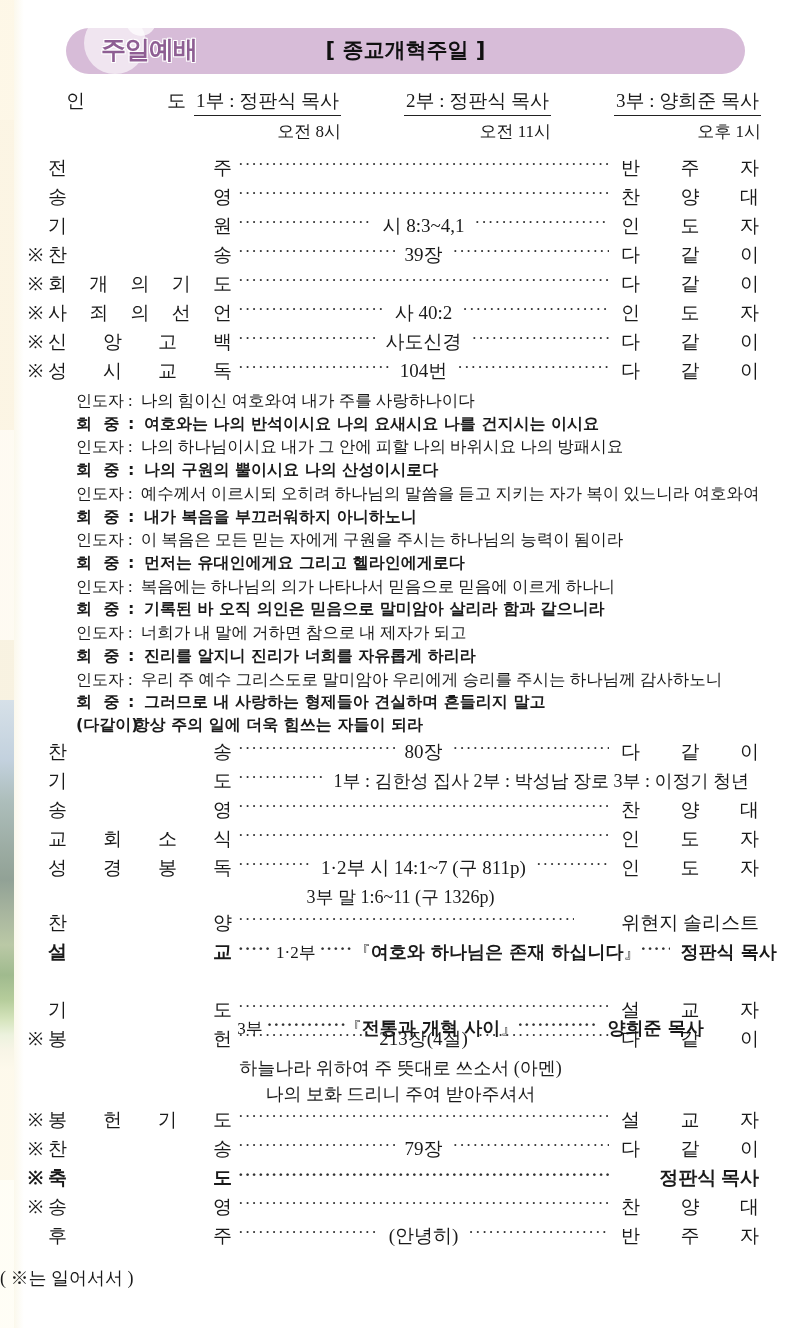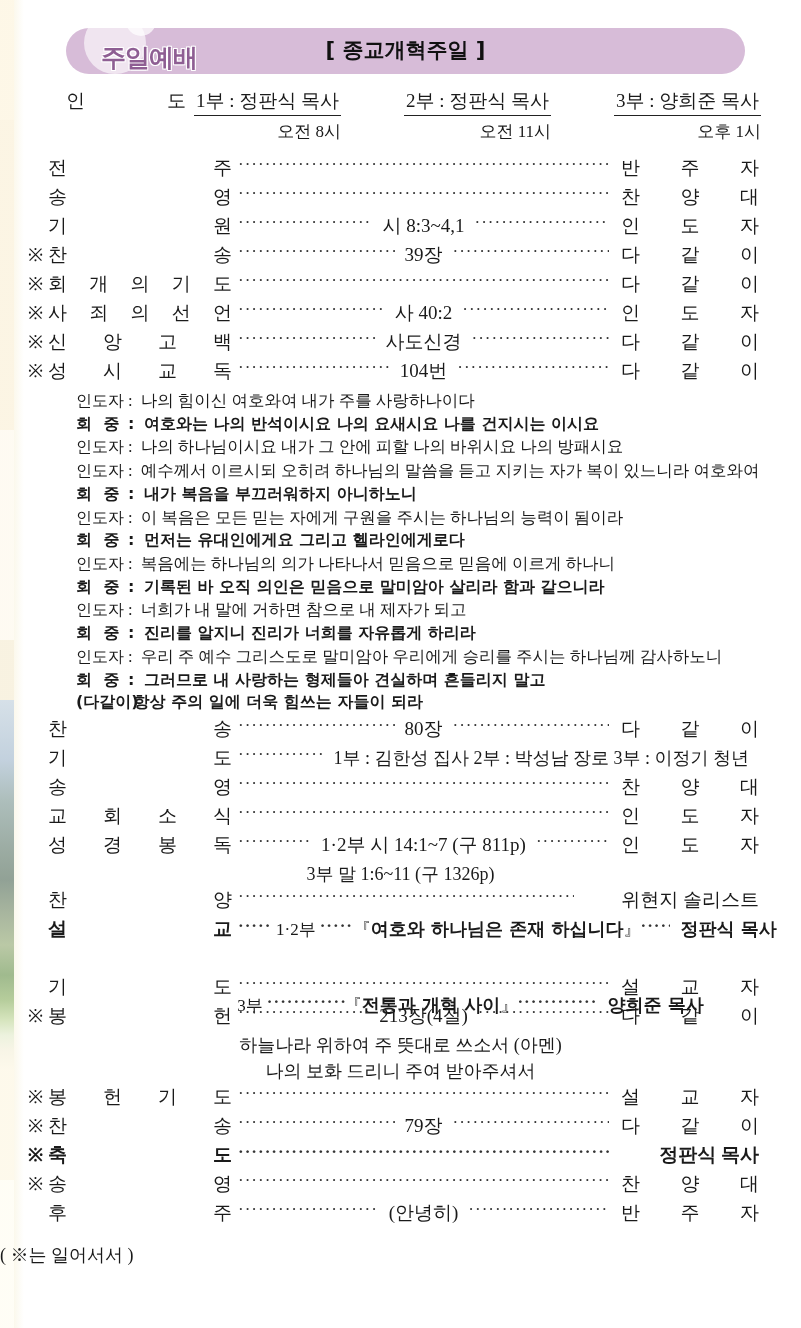--- a/index.html
+++ b/index.html
@@ -75,21 +75,21 @@
   #header-circle-small {
     position: absolute;
     left: 60px; top: -22px;
     width: 30px; height: 30px;
     border-radius: 50%;
     background: #ffffff;
     opacity: .72;
   }
   #logo-text {
     position: absolute;
-    left: 35px; top: 13px;
+    left: 35px; top: 5px;
     font-family: "DejaVu Sans", sans-serif;
     font-size: 25px;
     font-weight: 700;
     letter-spacing: -1px;
     color: #8e5e93;
     text-shadow: 1px 1px 0 #ffffff, -1px -1px 0 #ffffff, 1px -1px 0 #fff, -1px 1px 0 #fff;
     z-index: 3;
     white-space: nowrap;
   }
   #header-title {
@@ -414,20 +414,21 @@
           <span>같</span>
           <span>이</span>
         </div>
       </div>
     </div>
 
   <div id="responsive">
       <div class="rr-line leader-line"><span class="spk">인도자</span><span class="colon">:</span><span> 나의 힘이신 여호와여 내가 주를 사랑하나이다</span></div>
       <div class="rr-line cong"><span class="spk cong">회  중</span><span class="colon">:</span><span> 여호와는 나의 반석이시요 나의 요새시요 나를 건지시는 이시요</span></div>
       <div class="rr-line leader-line"><span class="spk">인도자</span><span class="colon">:</span><span> 나의 하나님이시요 내가 그 안에 피할 나의 바위시요 나의 방패시요</span></div>
+      <div class="rr-line cong"><span class="spk cong">회  중</span><span class="colon">:</span><span> 나의 구원의 뿔이시요 나의 산성이시로다</span></div>
       <div class="rr-line leader-line"><span class="spk">인도자</span><span class="colon">:</span><span> 예수께서 이르시되 오히려 하나님의 말씀을 듣고 지키는 자가 복이 있느니라 여호와여</span></div>
       <div class="rr-line cong"><span class="spk cong">회  중</span><span class="colon">:</span><span> 내가 복음을 부끄러워하지 아니하노니</span></div>
       <div class="rr-line leader-line"><span class="spk">인도자</span><span class="colon">:</span><span> 이 복음은 모든 믿는 자에게 구원을 주시는 하나님의 능력이 됨이라</span></div>
       <div class="rr-line cong"><span class="spk cong">회  중</span><span class="colon">:</span><span> 먼저는 유대인에게요 그리고 헬라인에게로다</span></div>
       <div class="rr-line leader-line"><span class="spk">인도자</span><span class="colon">:</span><span> 복음에는 하나님의 의가 나타나서 믿음으로 믿음에 이르게 하나니</span></div>
       <div class="rr-line cong"><span class="spk cong">회  중</span><span class="colon">:</span><span> 기록된 바 오직 의인은 믿음으로 말미암아 살리라 함과 같으니라</span></div>
       <div class="rr-line leader-line"><span class="spk">인도자</span><span class="colon">:</span><span> 너희가 내 말에 거하면 참으로 내 제자가 되고</span></div>
       <div class="rr-line cong"><span class="spk cong">회  중</span><span class="colon">:</span><span> 진리를 알지니 진리가 너희를 자유롭게 하리라</span></div>
       <div class="rr-line leader-line"><span class="spk">인도자</span><span class="colon">:</span><span> 우리 주 예수 그리스도로 말미암아 우리에게 승리를 주시는 하나님께 감사하노니</span></div>
       <div class="rr-line cong"><span class="spk cong">회  중</span><span class="colon">:</span><span> 그러므로 내 사랑하는 형제들아 견실하며 흔들리지 말고</span></div>

